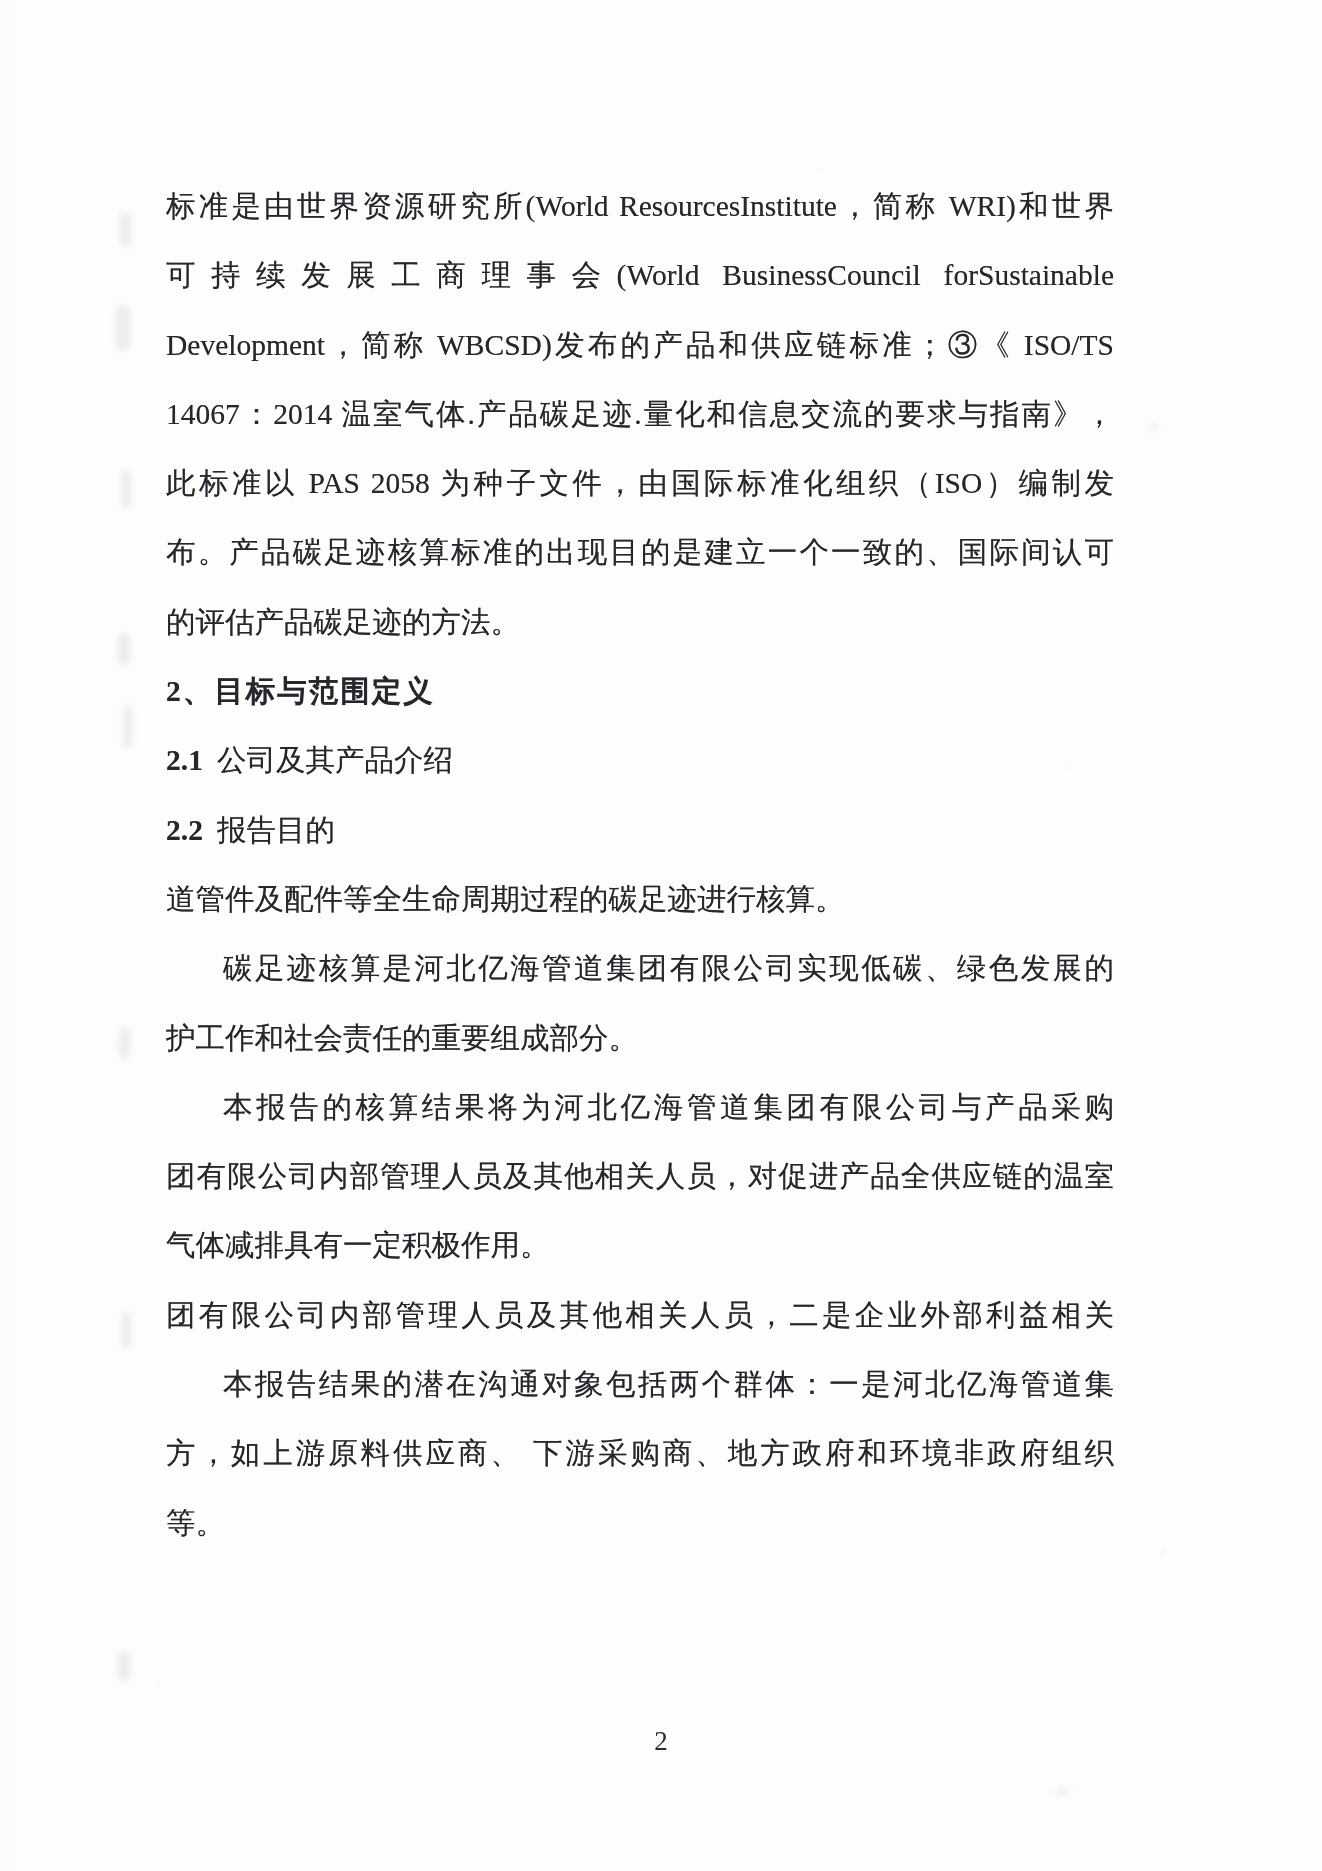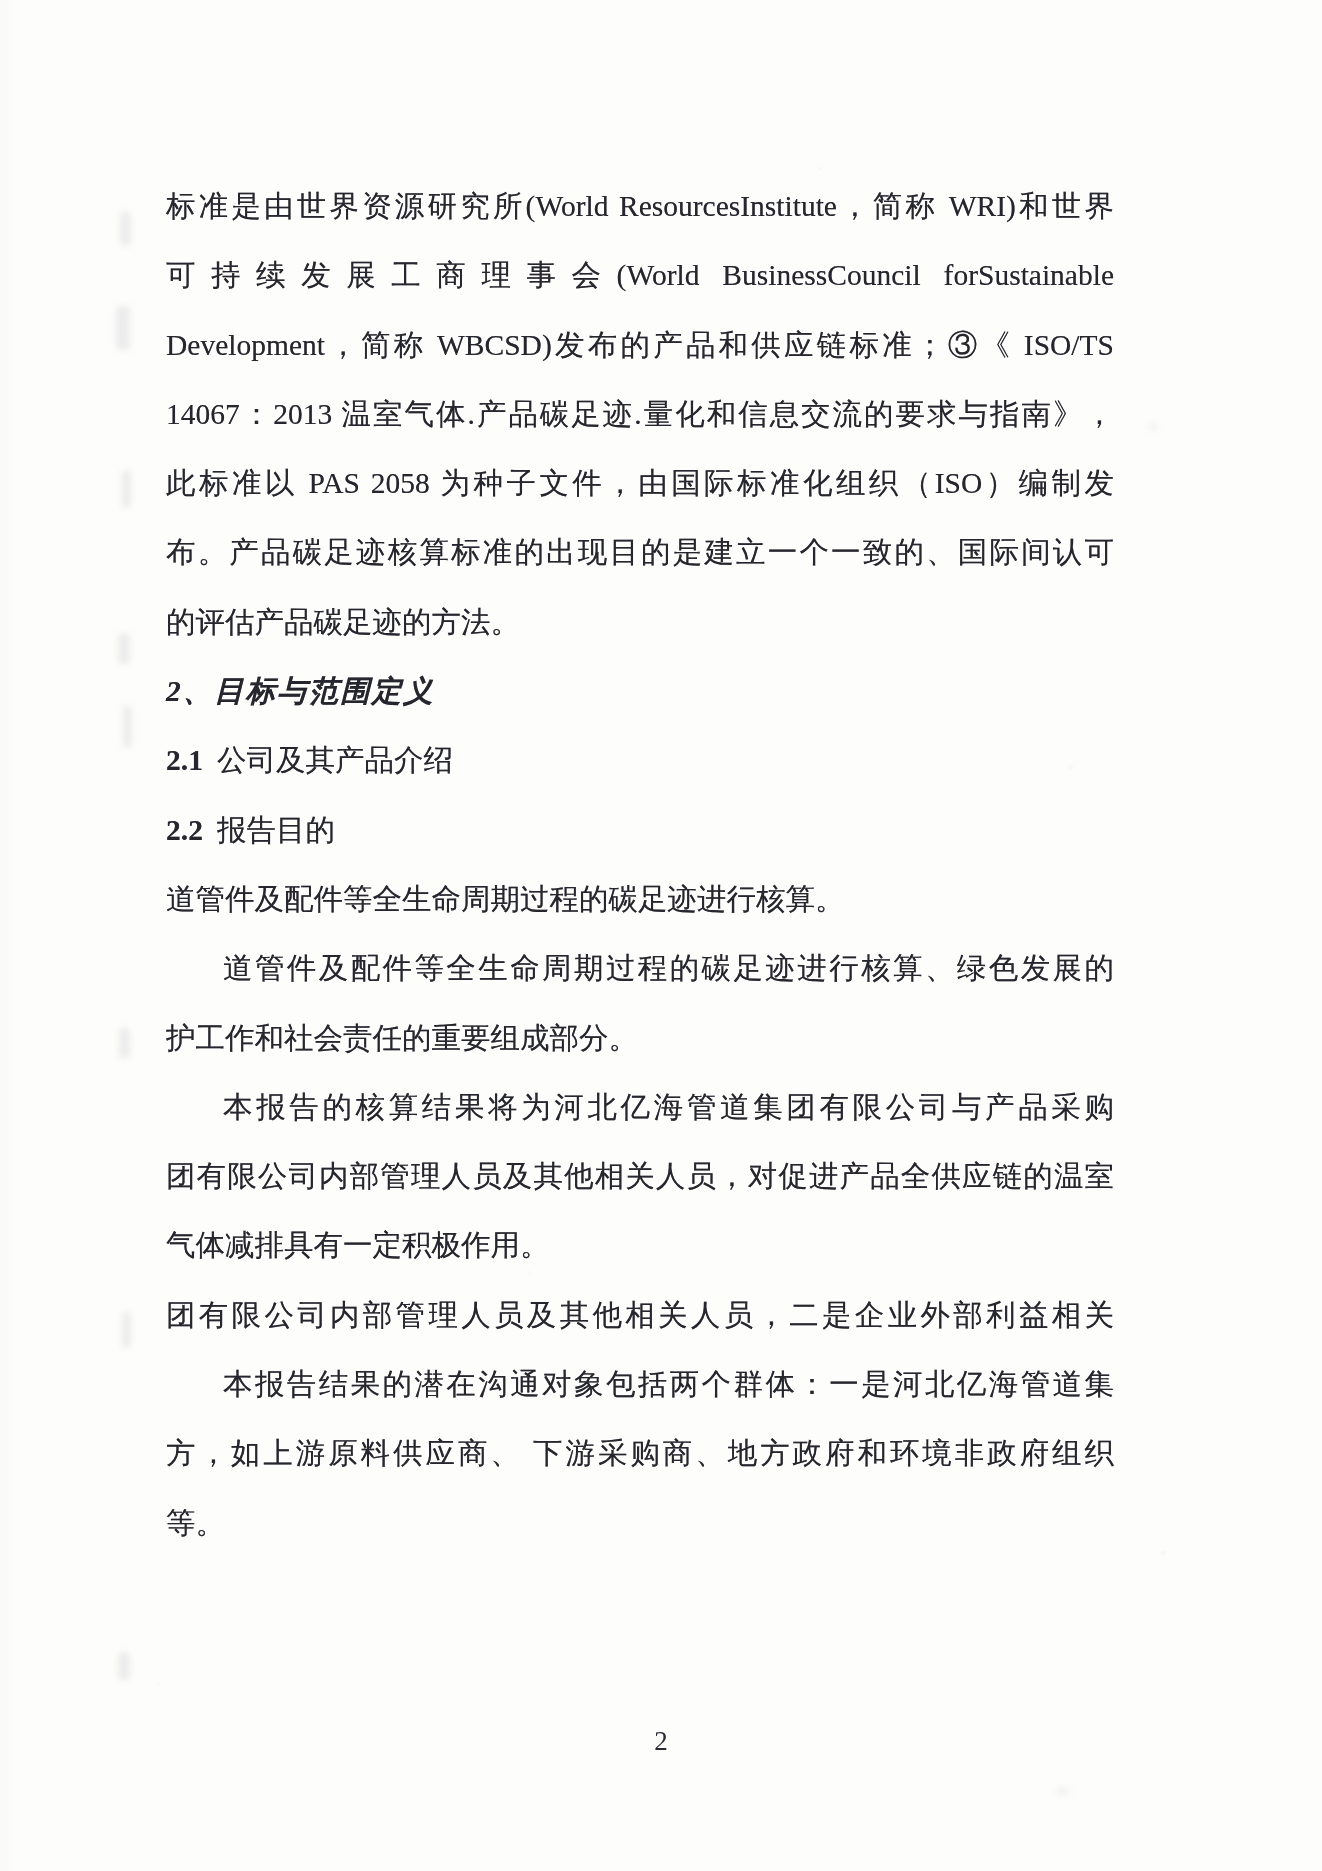--- a/index.html
+++ b/index.html
@@ -55,21 +55,20 @@
     text-align-last:justify;
     height:69.3px;
     overflow:visible;
   }
   .line.para-end{text-align-last:left;}
   .line.indent{padding-left:57px;box-sizing:border-box;}
   .line.heading-main{
     text-align-last:left;
     font-weight:bold;
     letter-spacing:2px;
-    font-style:italic;
   }
   .line.heading-sub{text-align-last:left;}
   .heading-sub .num{font-weight:bold;margin-right:14px;}
 
   .page-footer{
     position:absolute;
     left:0;top:1726px;width:1322px;
     text-align:center;
     font-size:27px;
     color:#2a2a32;
@@ -88,38 +87,38 @@
 <div class="smudge s7"></div>
 <div class="smudge s8"></div>
 <div class="smudge s9"></div>
 <div class="smudge s10"></div>
 
 <div class="content">
 
   <div class="line">标准是由世界资源研究所(World ResourcesInstitute，简称 WRI)和世界</div>
   <div class="line">可持续发展工商理事会(World BusinessCouncil forSustainable</div>
   <div class="line">Development，简称 WBCSD)发布的产品和供应链标准；③《 ISO/TS</div>
-  <div class="line">14067：2013 温室气体.产品碳足迹.量化和信息交流的要求与指南》，</div>
+  <div class="line">14067：2014 温室气体.产品碳足迹.量化和信息交流的要求与指南》，</div>
   <div class="line">此标准以 PAS 2058 为种子文件，由国际标准化组织（ISO）编制发</div>
   <div class="line">布。产品碳足迹核算标准的出现目的是建立一个一致的、国际间认可</div>
   <div class="line para-end">的评估产品碳足迹的方法。</div>
 
   <div class="line heading-main">2、目标与范围定义</div>
 
   <div class="line heading-sub">
     <span class="num">2.1</span><span>公司及其产品介绍</span>
   </div>
 
   <div class="line heading-sub">
     <span class="num">2.2</span><span>报告目的</span>
   </div>
 
   <div class="line para-end">道管件及配件等全生命周期过程的碳足迹进行核算。</div>
 
-  <div class="line indent">道管件及配件等全生命周期过程的碳足迹进行核算、绿色发展的</div>
+  <div class="line indent">碳足迹核算是河北亿海管道集团有限公司实现低碳、绿色发展的</div>
   <div class="line para-end">护工作和社会责任的重要组成部分。</div>
 
   <div class="line indent">本报告的核算结果将为河北亿海管道集团有限公司与产品采购</div>
   <div class="line">团有限公司内部管理人员及其他相关人员，对促进产品全供应链的温室</div>
   <div class="line para-end">气体减排具有一定积极作用。</div>
 
   <div class="line">团有限公司内部管理人员及其他相关人员，二是企业外部利益相关</div>
   <div class="line indent">本报告结果的潜在沟通对象包括两个群体：一是河北亿海管道集</div>
   <div class="line">方，如上游原料供应商、 下游采购商、地方政府和环境非政府组织</div>
   <div class="line para-end">等。</div>

